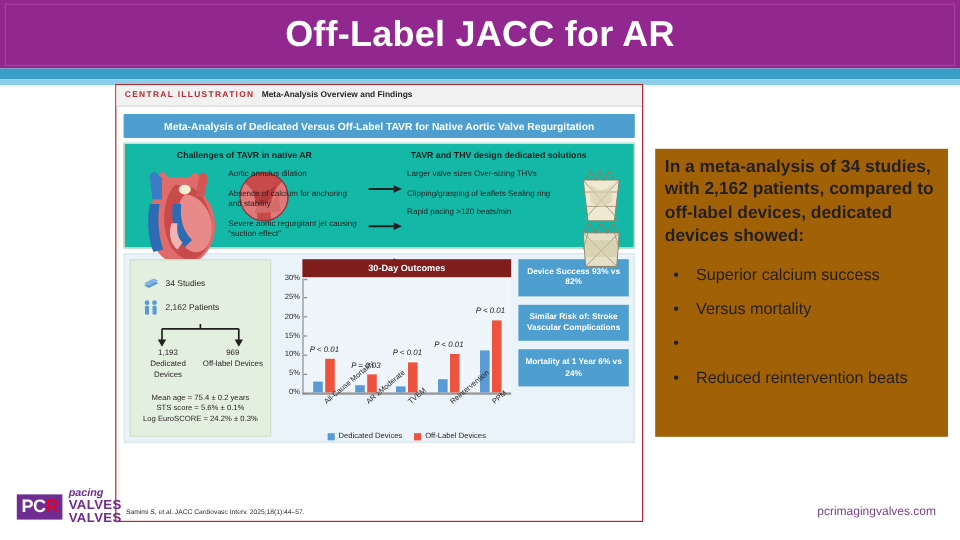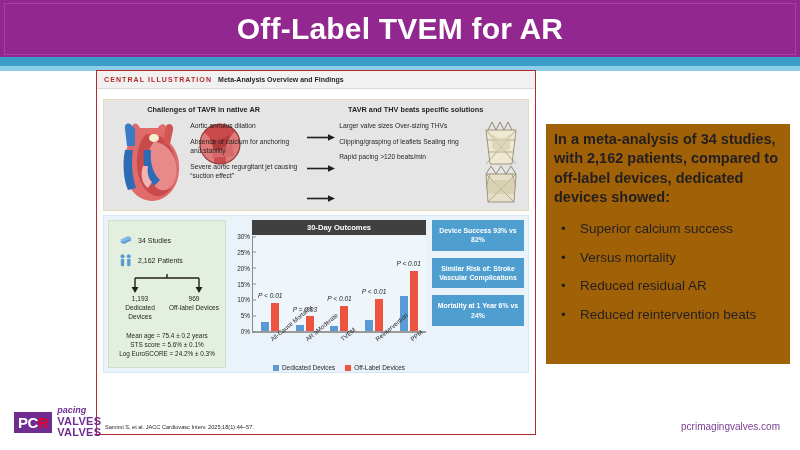--- a/index.html
+++ b/index.html
@@ -50,22 +50,22 @@
 
   .ci-body { padding: 6px 6px 0 6px; }
 
   .ci-title {
     background: #4f9ed0; color: #ffffff; font-size: 8.6px; font-weight: bold;
     text-align: center; padding: 5px 4px; border-radius: 1px;
   }
 
   
   .yellow-panel {
-    margin-top: 4px; background: #e5e5e5; border: 1px solid #e6dcb4;
-    height: 112px; position: relative; display: flex;
+    margin-top: 4px; background: #14b8a6; border: 1px solid #e6dcb4;
+    height: 88px; position: relative; display: flex;
   }
   .yp-left { width: 47%; position: relative; }
   .yp-right { width: 53%; position: relative; }
   .yp-heading {
     text-align: center; font-size: 7.3px; font-weight: bold; color: #231f20;
     padding-top: 5px;
   }
   .heart-wrap { position: absolute; left: 6px; top: 20px; width: 92px; height: 86px; }
   .bubble-wrap { position: absolute; left: 92px; top: 22px; width: 46px; height: 46px; }
 
@@ -95,21 +95,21 @@
   .bracket { margin-top: 7px; height: 20px; position: relative; }
   .split { display: flex; margin-top: 1px; }
   .split > div { flex: 1; text-align: center; font-size: 6.6px; color: #231f20; line-height: 1.35; }
   .split .num { display: block; }
   .stats-foot { margin-top: 9px; text-align: center; }
   .stats-foot div { font-size: 6.4px; color: #231f20; line-height: 1.45; }
 
   
   .chart-box { flex: 1; margin-left: 4px; position: relative; }
   .chart-title {
-    background: #404040; color: #fff; font-size: 7.6px; font-weight: bold;
+    background: #7f1d1d; color: #fff; font-size: 7.6px; font-weight: bold;
     text-align: center; padding: 3px; margin-left: 22px; margin-right: 2px;
   }
   .plot {
     position: absolute; left: 22px; top: 16px; right: 2px; height: 97px;
     border-left: 1px solid #8b8b8b; border-bottom: 2px solid #9a9a9a;
     background: #eef5fb;
   }
   .ytick {
     position: absolute; right: 100%; transform: translateY(-50%);
     font-size: 6.4px; color: #231f20; padding-right: 3px; white-space: nowrap;
@@ -178,34 +178,35 @@
   .site {
     position: absolute; right: 20px; bottom: 18px;
     font-size: 10px; color: #7a3f8f;
   }
 </style>
 </head>
 <body>
 
 <div class="title-band">
   <div class="inner-border"></div>
-  <div class="title-text">Off-Label TVEM for AR</div>
+  <div class="title-text">Off-Label JACC for AR</div>
 </div>
 <div class="teal-band"></div>
 <div class="teal-band-light"></div>
 
 <div class="ci-card">
 
   <div class="ci-head">
     <span class="ci-head-label">CENTRAL ILLUSTRATION</span>
     <span class="ci-head-sub">Meta-Analysis Overview and Findings</span>
   </div>
 
   <div class="ci-body">
 
+    <div class="ci-title">Meta-Analysis of Dedicated Versus Off-Label TAVR for Native Aortic Valve Regurgitation</div>
 
     <div class="yellow-panel">
 
       <div class="yp-left">
         <div class="yp-heading">Challenges of TAVR in native AR</div>
 
         <div class="heart-wrap">
           <svg viewBox="0 0 92 86" width="92" height="86">
             <path d="M30 8 C28 2 22 2 22 8 L22 20 C18 24 14 32 14 44 C14 62 22 76 36 80 C50 84 64 74 68 58 C72 42 66 26 56 20 L56 8 C56 3 50 3 48 8 Z" fill="#e06b6b"></path>
             <path d="M36 14 C30 20 26 32 27 46 C28 62 36 74 46 76 C56 78 64 68 66 54 C68 38 60 22 50 16 Z" fill="#c94a4a"></path>
@@ -237,21 +238,21 @@
         </div>
 
         <div class="chal-list">
           <div class="chal-item">Aortic annulus dilation</div>
           <div class="chal-item">Absence of calcium for anchoring and stability</div>
           <div class="chal-item">Severe aortic regurgitant jet causing “suction effect”</div>
         </div>
       </div>
 
       <div class="yp-right">
-        <div class="yp-heading">TAVR and THV beats specific solutions</div>
+        <div class="yp-heading">TAVR and THV design dedicated solutions</div>
 
         <div class="arrow-col">
           <div class="arrow">
             <svg width="28" height="7" viewBox="0 0 28 7">
                 <line x1="0" y1="3.5" x2="21" y2="3.5" stroke="#231f20" stroke-width="1.6"></line>
                 <polygon points="21,0.3 28,3.5 21,6.7" fill="#231f20"></polygon>
               </svg>
           </div>
           <div class="arrow" style="margin-top:9px">
             <svg width="28" height="7" viewBox="0 0 28 7">
@@ -429,21 +430,20 @@
       <div class="rp-item">
         <span class="rp-bullet">•</span>
         <span>Superior calcium success</span>
       </div>
       <div class="rp-item">
         <span class="rp-bullet">•</span>
         <span>Versus mortality</span>
       </div>
       <div class="rp-item">
         <span class="rp-bullet">•</span>
-        <span>Reduced residual AR</span>
       </div>
       <div class="rp-item">
         <span class="rp-bullet">•</span>
         <span>Reduced reintervention beats</span>
       </div>
     </div>
 </div>
 
 <div class="logo">
   <div class="logo-pcr"><span>PC</span><span class="r">R</span></div>

